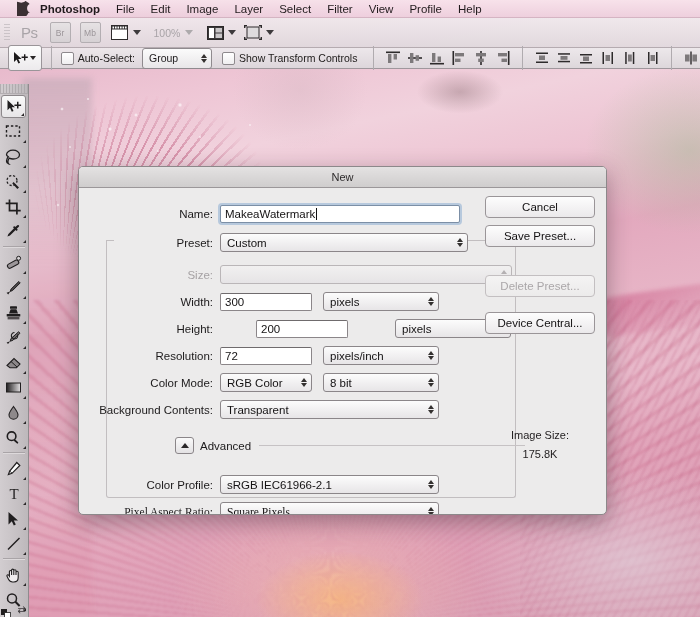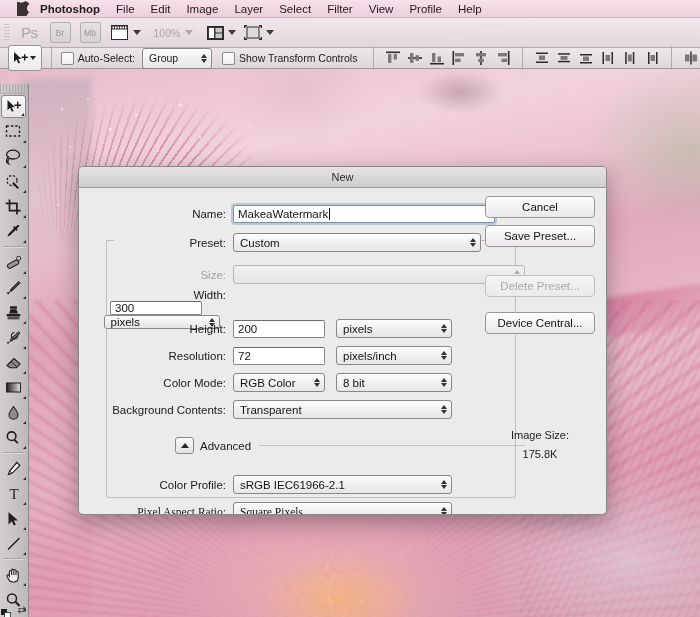--- a/index.html
+++ b/index.html
@@ -228,21 +228,21 @@
     height:20px;
     background:linear-gradient(180deg,#e4e2e2,#cfcdcd);
     border-bottom:1px solid #9b9799;
     display:flex;align-items:center;justify-content:center;
   }
   #dialog-title{font-size:11px;color:#2d2a2b;}
   #dialog-body{position:relative;padding:0;height:328px;}
 
   .row{display:flex;align-items:center;height:25px;}
   .lbl{
-    font-size:11.5px;color:#1c1a1b;text-align:right;width:154px;padding-right:7px;
+    font-size:11.5px;color:#1c1a1b;text-align:right;width:141px;padding-right:7px;
     box-sizing:border-box;white-space:nowrap;
   }
   .lbl.dim{color:#a6a2a4;}
   .txtfield{
     height:18px;border:1px solid #8b8689;border-top-color:#6f6b6d;border-radius:2px;
     background:#fff;font-size:11.5px;color:#141213;display:flex;align-items:center;
     padding:0 4px;box-sizing:border-box;
   }
   .txtfield.focused{
     border:1px solid #7c8fa6;
@@ -715,21 +715,21 @@
   </div>
 
   <div id="dialog-body">
 
     <div id="preset-group"></div>
     <div id="preset-group-topleft"></div>
     <div id="preset-group-topright"></div>
 
     <div class="row" style="position:absolute;left:0;top:13px;">
       <span class="lbl">Name:</span>
-      <span class="txtfield focused" style="width:262px;">
+      <span class="txtfield focused" style="width:240px;">
         <span>MakeaWatermark</span>
           <span class="caret-bar"></span>
       </span>
     </div>
 
     <div class="row" style="position:absolute;left:0;top:42px;">
       <span class="lbl">Preset:</span>
       <span class="select" style="width:248px;">
         <span>Custom</span>
         <span class="stepper">
@@ -743,35 +743,35 @@
       <span class="lbl dim">Size:</span>
       <span class="select dim" style="width:292px;">
         <span></span>
         <span class="stepper">
             <i class="up"></i>
             <i class="dn"></i>
           </span>
       </span>
     </div>
 
-    <div class="row" style="position:absolute;left:0;top:101px;flex-direction:column;">
+    <div class="row" style="position:absolute;left:0;top:101px;">
       <span class="lbl">Width:</span>
       <span class="txtfield" style="width:92px;">
         <span>300</span>
       </span>
       <span class="select" style="width:116px;margin-left:11px;">
         <span>pixels</span>
         <span class="stepper">
             <i class="up"></i>
             <i class="dn"></i>
           </span>
       </span>
     </div>
 
-    <div class="row" style="position:absolute;left:0;top:128px;">
+    <div class="row" style="position:absolute;left:0;top:128px;gap:36px;">
       <span class="lbl">Height:</span>
       <span class="txtfield" style="width:92px;">
         <span>200</span>
       </span>
       <span class="select" style="width:116px;margin-left:11px;">
         <span>pixels</span>
         <span class="stepper">
             <i class="up"></i>
             <i class="dn"></i>
           </span>

